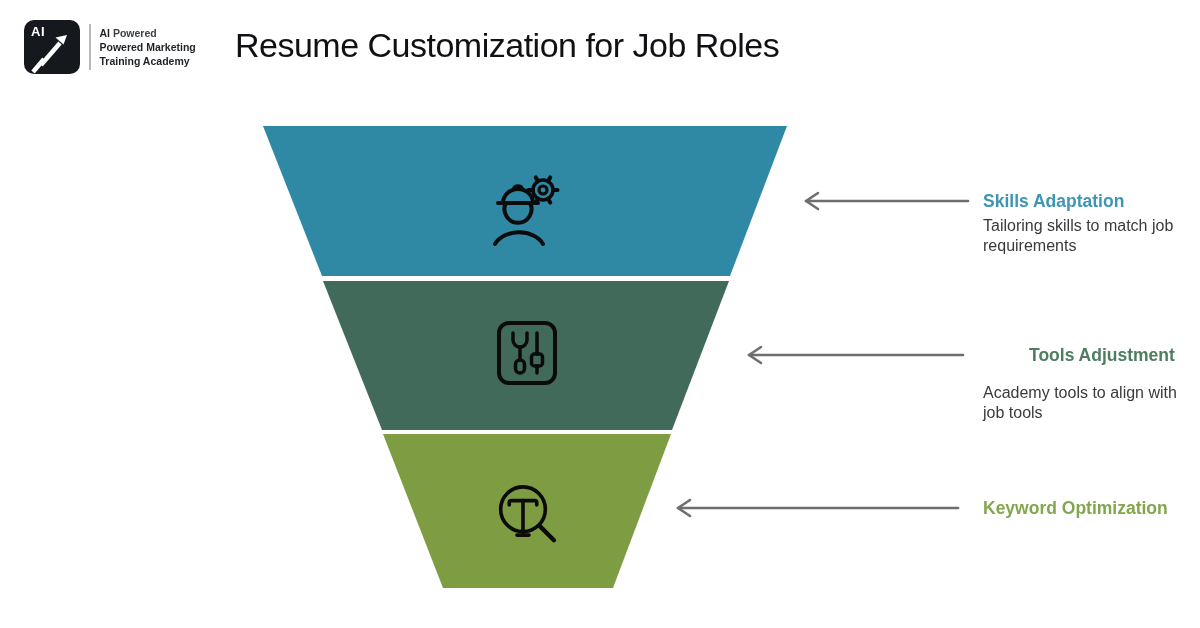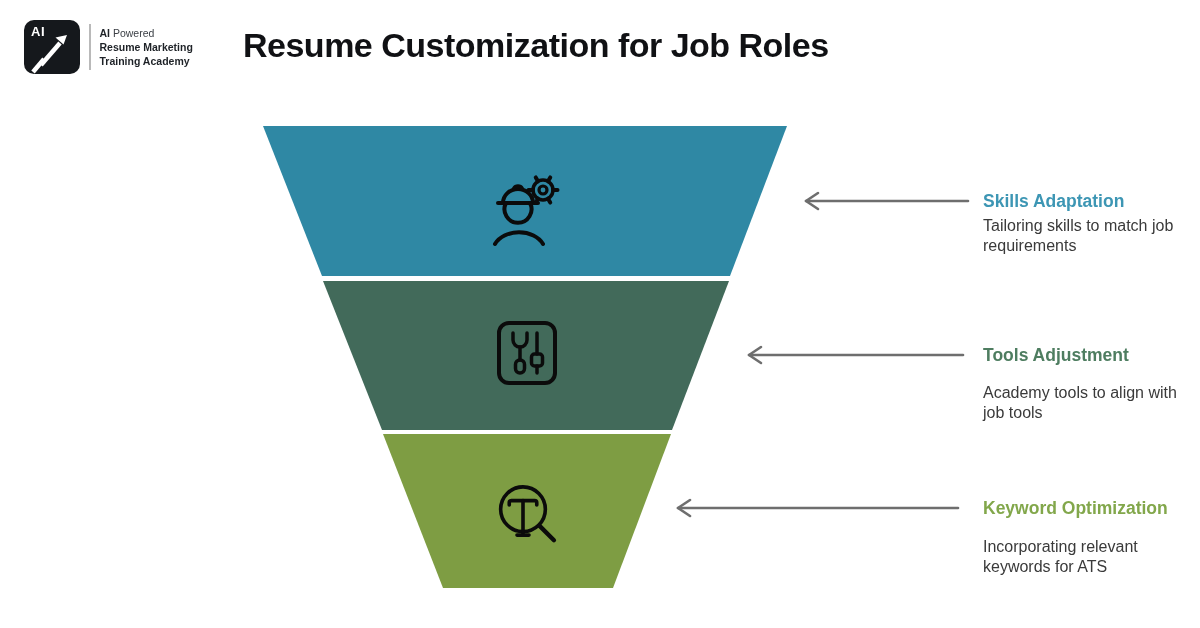--- a/index.html
+++ b/index.html
@@ -14,23 +14,23 @@
     flex:0 0 auto;
   }
   .brand-ai{
     position:absolute;left:7px;top:4px;color:#ffffff;font-size:13px;font-weight:bold;
     letter-spacing:.5px;
   }
   .brand-arrow{position:absolute;left:0;top:0;}
   .brand-divider{width:1.5px;height:46px;background:#b9b9b9;margin:0 9px 0 9px;}
   .brand-text{font-size:10.5px;line-height:14px;color:#1e2227;white-space:nowrap;}
   .brand-text .b{font-weight:bold;}
-  .brand-text .reg{font-weight:normal;color:#3c4046;}
+  .brand-text .reg{font-weight:bold;color:#3c4046;}
   .page-title{
-    position:absolute;left:243px;top:26px;font-size:34px;font-weight:bold;
+    position:absolute;left:235px;top:26px;font-size:34px;font-weight:normal;
     letter-spacing:-0.5px;color:#101114;
   }
   
   .seg{position:absolute;}
   .seg1{left:263px;top:126px;width:524px;height:150px;
     clip-path:polygon(0px 0px,524px 0px,467px 150px,59px 150px);}
   .seg2{left:323px;top:281px;width:406px;height:149px;
     clip-path:polygon(0px 0px,406px 0px,349px 149px,59px 149px);}
   .seg3{left:383px;top:434px;width:288px;height:154px;
     clip-path:polygon(0px 0px,288px 0px,230px 154px,60px 154px);}
@@ -62,21 +62,21 @@
       <span class="brand-ai">AI</span>
       <svg class="brand-arrow" width="56" height="54" viewBox="0 0 56 54">
         <line x1="17" y1="45" x2="36" y2="23" stroke="#ffffff" stroke-width="4.5"></line>
         <polygon points="43,15 31.5,17.5 39.5,24.5" fill="#ffffff"></polygon>
         <line x1="9" y1="52" x2="20" y2="39" stroke="#ffffff" stroke-width="4.5"></line>
       </svg>
     </div>
     <div class="brand-divider"></div>
     <div class="brand-text">
       <div><span class="b">AI</span><span class="reg"> Powered</span></div>
-      <div class="b">Resume Marketing</div>
+      <div class="b">Powered Marketing</div>
       <div class="b">Training Academy</div>
     </div>
   </div>
 
   <div class="page-title">Resume Customization for Job Roles</div>
 
   <div class="seg seg1" style="background: rgb(47, 136, 164);"></div>
   <div class="seg seg2" style="background: rgb(66, 106, 90);"></div>
   <div class="seg seg3" style="background: rgb(126, 157, 67);"></div>
 
@@ -125,19 +125,18 @@
       <path d="M 22,4 L 10,12 L 22,20"></path>
   </svg>
   <svg class="arrow a3" width="294" height="24" viewBox="0 0 294 24" fill="none" stroke="currentColor" stroke-width="2.6" stroke-linecap="round" stroke-linejoin="round" style="color: rgb(110, 110, 110);">
     <path d="M 290,12 H 10"></path>
       <path d="M 22,4 L 10,12 L 22,20"></path>
   </svg>
 
   <div class="stage-label l1" style="color: rgb(61, 150, 180);">Skills Adaptation</div>
   <div class="stage-desc d1">Tailoring skills to match job requirements</div>
 
-  <div class="stage-label l2" style="color: rgb(78, 125, 96);">Tools Adjustment</div>
+  <div class="stage-label l2" style="color: rgb(78, 125, 96); margin-left: 46px;">Tools Adjustment</div>
   <div class="stage-desc d2">Academy tools to align with job tools</div>
 
   <div class="stage-label l3" style="color: rgb(130, 167, 75);">Keyword Optimization</div>
-  <div class="stage-desc d3">Incorporating relevant keywords for ATS</div>
 
 </div>
 
 </body></html>

